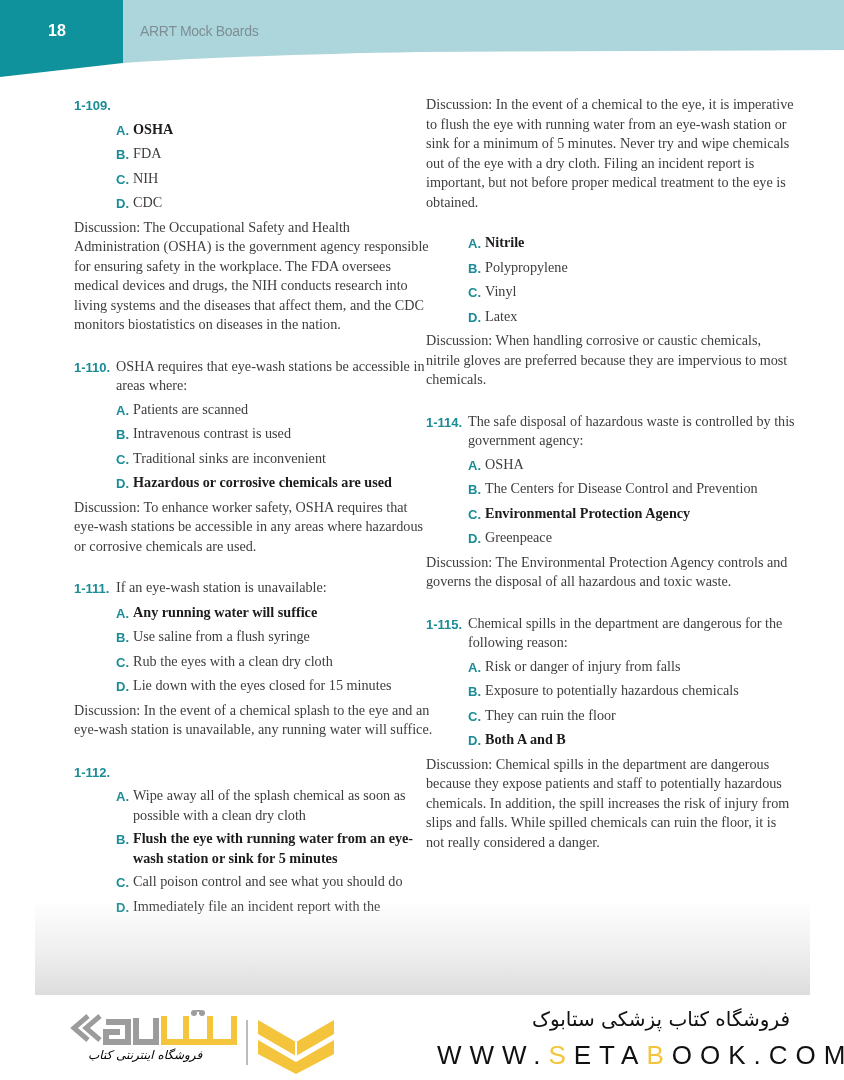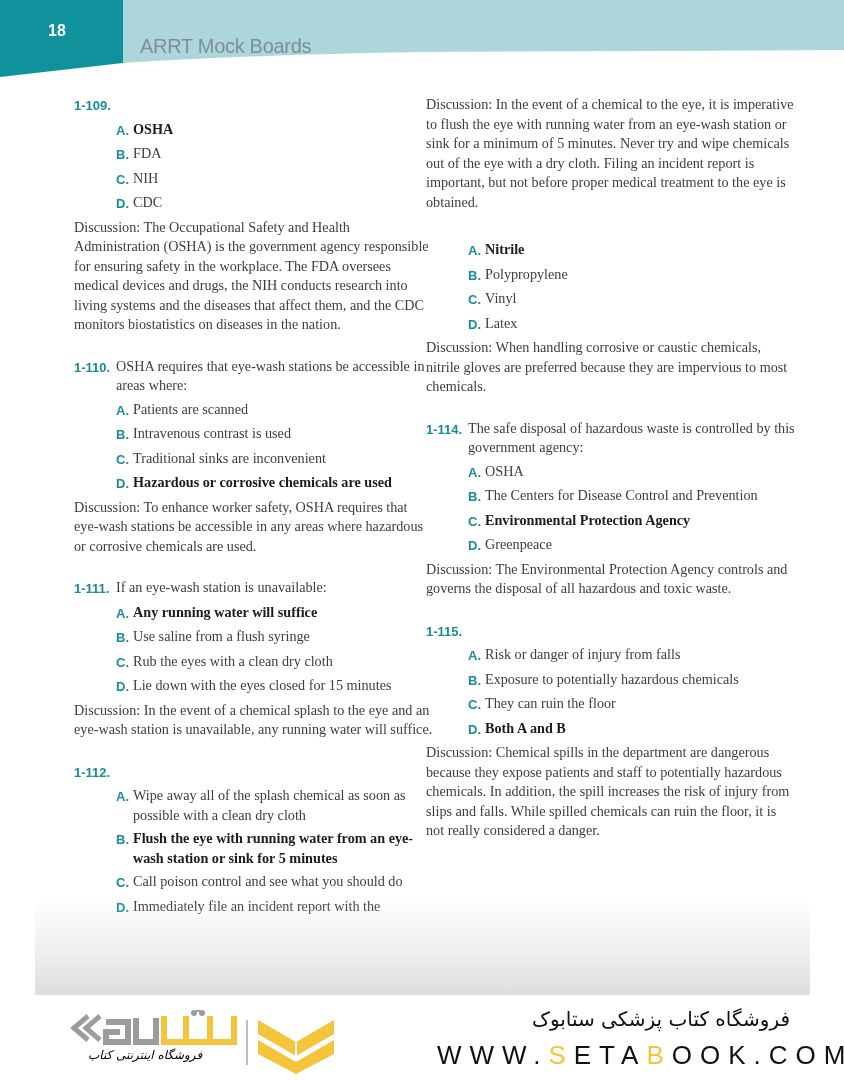--- a/index.html
+++ b/index.html
@@ -3,38 +3,38 @@
 <meta charset="utf-8">
 <style>
   * { box-sizing: border-box; margin: 0; padding: 0; }
   html, body { width: 844px; height: 1080px; background: #ffffff; overflow: hidden; }
   body { position: relative; font-family: "Liberation Serif", "DejaVu Serif", serif; color: #3d3d3d; }
 
   
   .header { position: absolute; left: 0; top: 0; width: 844px; height: 80px; }
   .header svg { position: absolute; left: 0; top: 0; }
   .page-num { position: absolute; left: 48px; top: 22px; font-family: "Liberation Sans", "DejaVu Sans", sans-serif; font-weight: bold; font-size: 16px; color: #ffffff; }
-  .running-title { position: absolute; left: 140px; top: 35px; font-family: "Liberation Sans", "DejaVu Sans", sans-serif; font-size: 20px; color: #7d8f95; letter-spacing: -0.3px; }
+  .running-title { position: absolute; left: 140px; top: 23px; font-family: "Liberation Sans", "DejaVu Sans", sans-serif; font-size: 14px; color: #7d8f95; letter-spacing: -0.3px; }
 
   
   .col { position: absolute; top: 95px; }
   .col-left { left: 50px; width: 360px; margin-left: 24px; }
   .col-right { left: 426px; width: 370px; }
 
   .q { margin-bottom: 22px; }
   .q-stem { display: flex; font-size: 14.2px; line-height: 19.5px; }
   .q-num { flex: 0 0 42px; font-family: "Liberation Sans", "DejaVu Sans", sans-serif; font-weight: bold; color: #1a8c96; font-size: 13px; padding-top: 1px; }
   .q-text { flex: 1; }
   .opts { margin-left: 42px; margin-top: 4px; }
   .opt { display: flex; font-size: 14.2px; line-height: 19.5px; margin-bottom: 4px; }
   .opt-letter { flex: 0 0 17px; font-family: "Liberation Sans", "DejaVu Sans", sans-serif; font-weight: bold; color: #1a8c96; font-size: 13px; padding-top: 1px; }
   .opt-text { flex: 1; }
   .opt.correct .opt-text { font-weight: bold; color: #1c1c1c; }
   .discussion { font-size: 14.2px; line-height: 19.5px; margin-top: 0; }
-  .disc-top { margin-bottom: 28px; }
+  .disc-top { margin-bottom: 21px; }
 
   
   .fade { position: absolute; left: 35px; top: 900px; width: 775px; height: 95px;
           background: linear-gradient(to bottom, rgba(230,230,230,0) 0%, rgba(225,225,225,0.55) 55%, rgba(215,215,215,0.85) 100%);
           pointer-events: none; }
 
   
   .footer { position: absolute; left: 0; top: 995px; width: 844px; height: 85px; background: #ffffff; }
   .logo-wrap { position: absolute; left: 70px; top: 15px; width: 270px; height: 65px; }
   .logo-sub { position: absolute; left: 18px; top: 38px; font-family: "DejaVu Sans", sans-serif; font-size: 12px; color: #000000; direction: rtl; font-style: italic; }
@@ -207,20 +207,21 @@
           <span class="opt-letter">D.</span>
           <span class="opt-text">Greenpeace</span>
         </div>
     </div>
     <p class="discussion">Discussion: The Environmental Protection Agency controls and governs the disposal of all hazardous and toxic waste.</p>
   </div>
 
   <div class="q">
     <div class="q-stem">
       <span class="q-num">1-115.</span>
+      <span class="q-text">Chemical spills in the department are dangerous for the following reason:</span>
     </div>
     <div class="opts">
       <div class="opt">
           <span class="opt-letter">A.</span>
           <span class="opt-text">Risk or danger of injury from falls</span>
         </div>
       <div class="opt">
           <span class="opt-letter">B.</span>
           <span class="opt-text">Exposure to potentially hazardous chemicals</span>
         </div>

